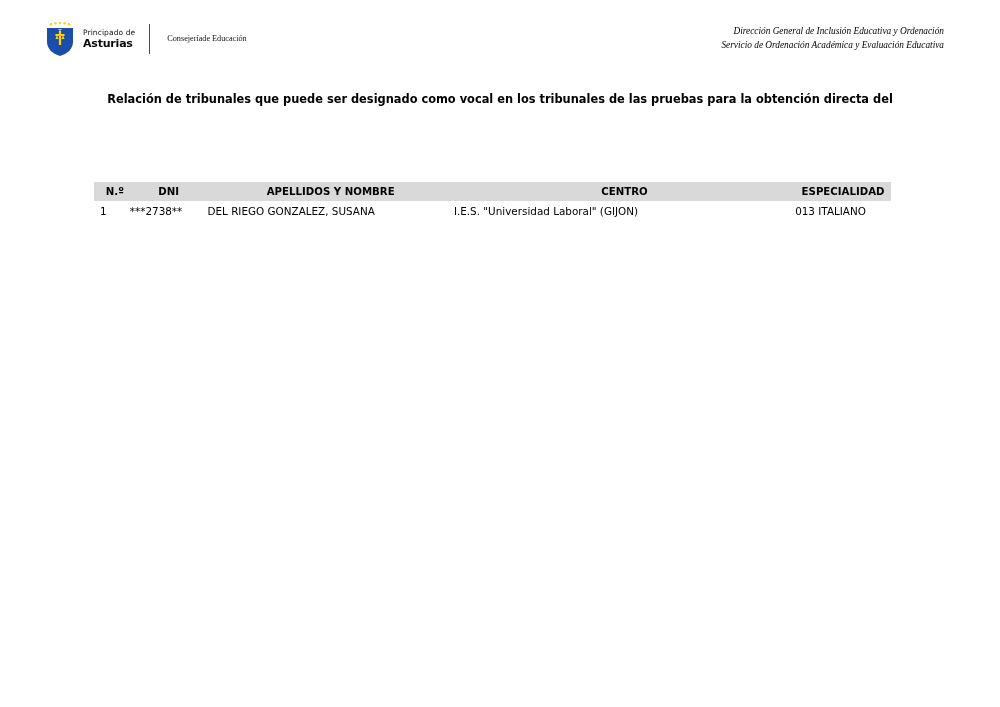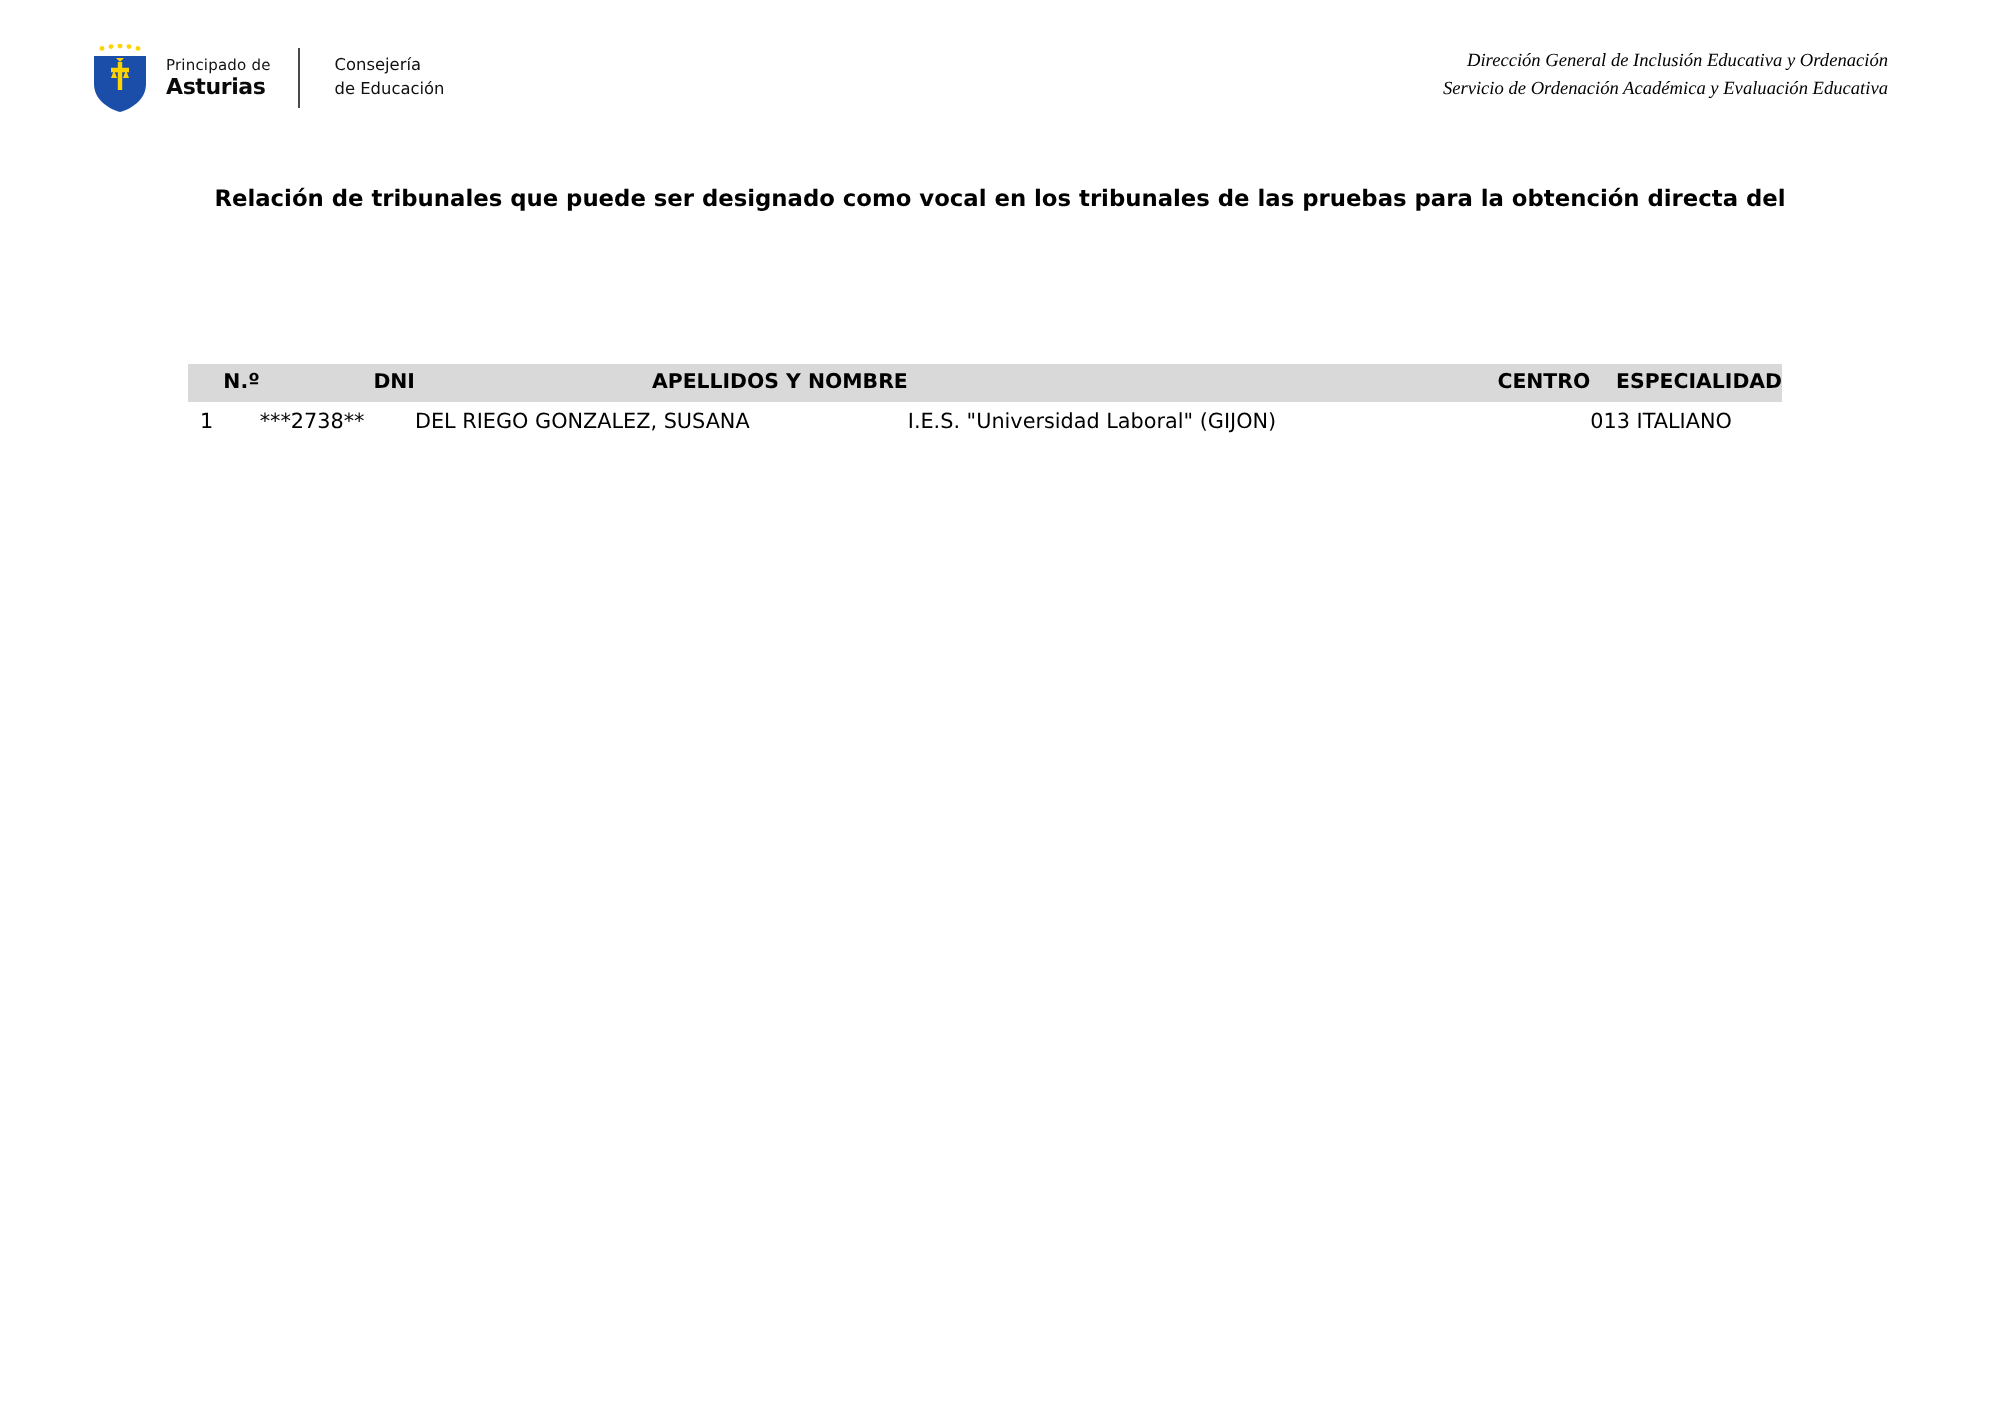--- a/index.html
+++ b/index.html
@@ -70,24 +70,25 @@
 
   .logo-divider {
     width: 1px;
     height: 30px;
     background: #4a4a4a;
     margin: 0 8px 0 5px;
   }
 
   .conseje {
     display: flex;
-    flex-direction: column;
+    flex-direction: row;
     font-size: 8.2px;
     line-height: 1.45;
     color: #111;
+    font-family: Liberation Serif, serif;
   }
 
   .header-right {
     position: absolute;
     right: 56px;
     top: 6px;
     text-align: right;
     font-style: italic;
     font-size: 9.3px;
     line-height: 1.55;
@@ -124,21 +125,21 @@
     position: absolute;
     top: 182px;
     left: 94px;
     width: 797px;
     border-collapse: collapse;
     font-size: 10.4px;
   }
   .table thead th {
     background: #d9d9d9;
     font-weight: bold;
-    text-align: right;
+    text-align: center;
     padding: 4px 0 4px 0;
     font-size: 10.2px;
     border: none;
     white-space: nowrap;
   }
   .table tbody td {
     padding: 4px 0 3px 0;
     font-size: 10.4px;
     vertical-align: top;
     border: none;

